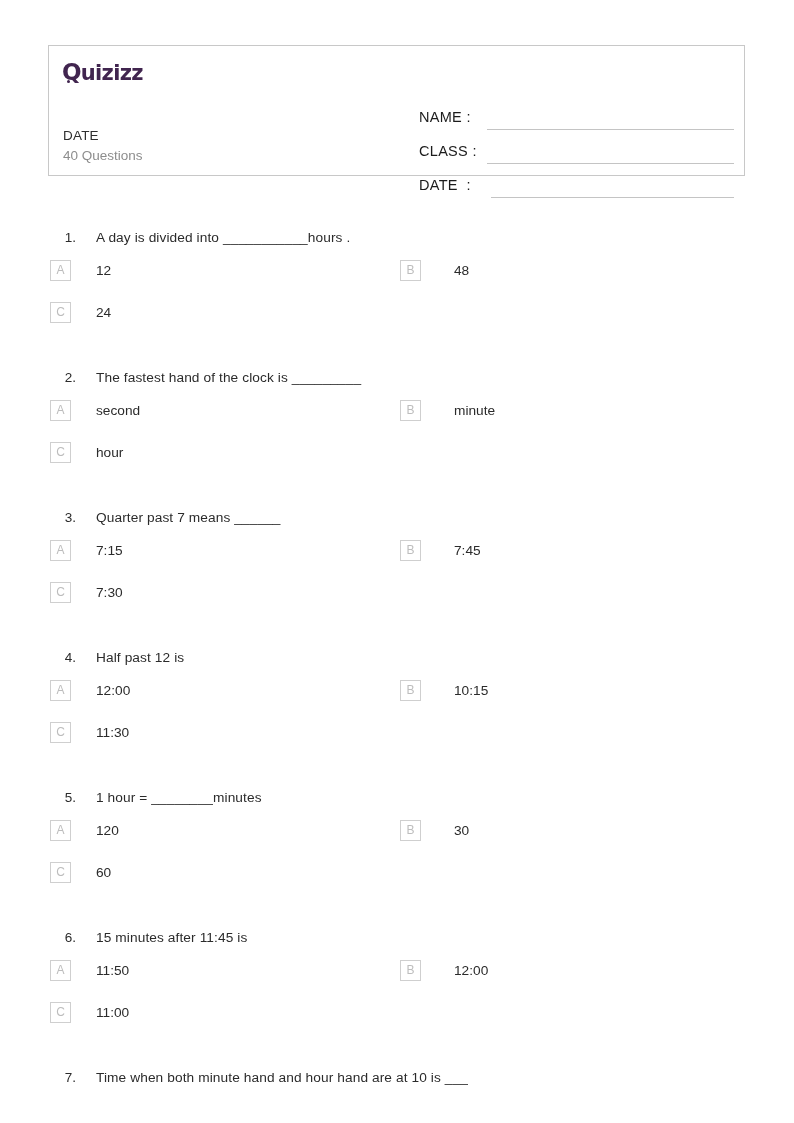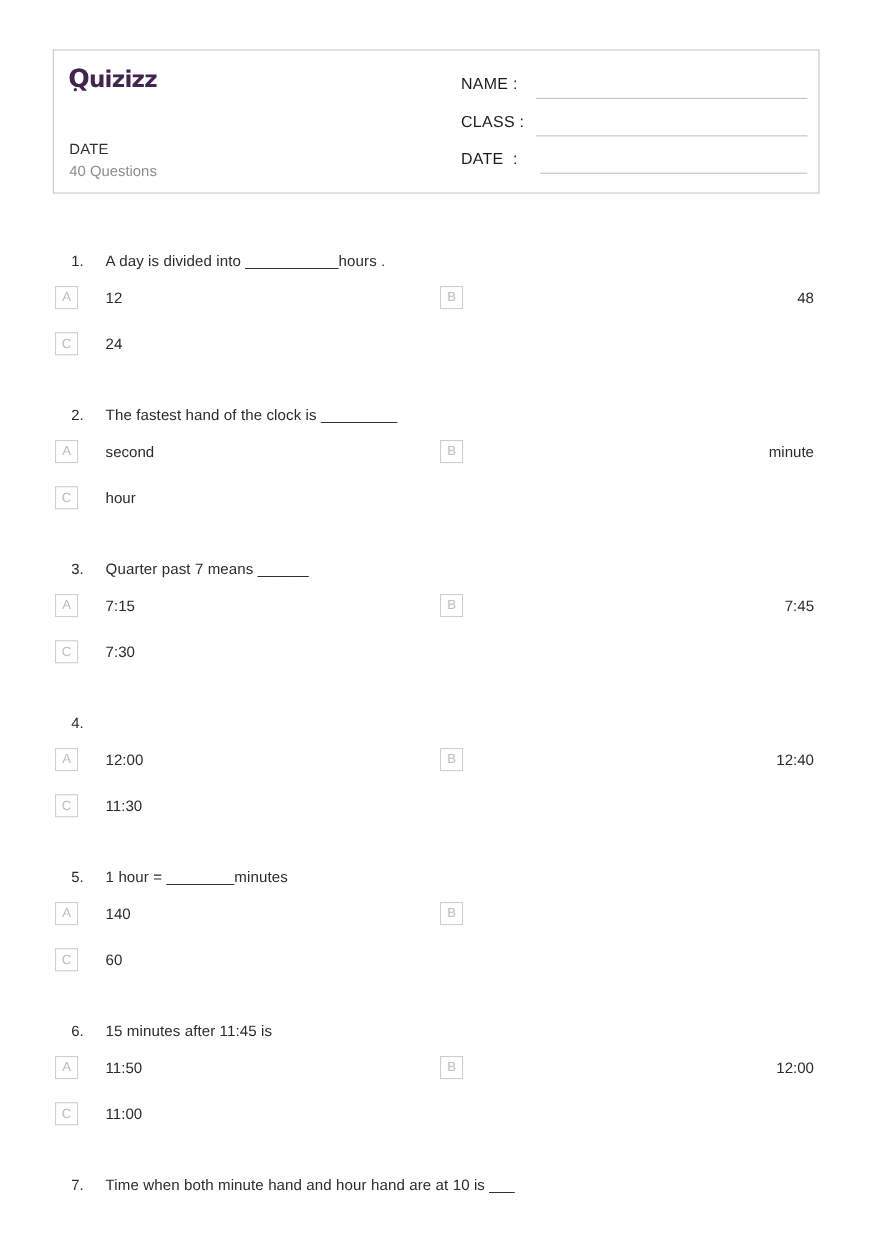--- a/index.html
+++ b/index.html
@@ -96,20 +96,21 @@
     top: 0;
     right: 0;
     height: 100%;
   }
 
   .field-row {
     position: absolute;
     left: 10px;
     right: 10px;
     height: 28px;
+    margin-top: 40px;
   }
   .field-row.r1 { top: 20px; }
   .field-row.r2 { top: 54px; }
   .field-row.r3 { top: 88px; }
 
   .field-label {
     position: absolute;
     left: 0;
     top: 0;
     font-size: 14.5px;
@@ -197,21 +198,21 @@
   }
   .opt-text {
     position: absolute;
     left: 46px;
     top: 0;
     right: 0;
     font-size: 13.7px;
     color: #2b2b2b;
     line-height: 25px;
   }
-  .opt.col-b .opt-text { left: 54px; text-align: right; }
+  .opt.col-b .opt-text { left: 54px; }
 </style>
 </head>
 <body>
 
 <div class="page">
 
   <div class="header-card">
 
     <div class="header-left">
       <div class="logo">
@@ -307,53 +308,55 @@
             <div class="opt col-a">
               <span class="opt-badge">C</span>
               <span class="opt-text">7:30</span>
             </div>
           </div>
         </div>
       </div>
       <div class="qblock">
         <div class="qhead">
           <div class="qnum">4.</div>
+          <div class="qtext">Half past 12 is</div>
         </div>
         <div class="opt-grid">
           <div class="opt-row">
             <div class="opt col-a">
               <span class="opt-badge">A</span>
               <span class="opt-text">12:00</span>
             </div>
             <div class="opt col-b">
               <span class="opt-badge">B</span>
-              <span class="opt-text">12:40</span>
+              <span class="opt-text">10:15</span>
             </div>
           </div>
           <div class="opt-row">
             <div class="opt col-a">
               <span class="opt-badge">C</span>
               <span class="opt-text">11:30</span>
             </div>
           </div>
         </div>
       </div>
       <div class="qblock">
         <div class="qhead">
           <div class="qnum">5.</div>
           <div class="qtext">1 hour = ________minutes</div>
         </div>
         <div class="opt-grid">
           <div class="opt-row">
             <div class="opt col-a">
               <span class="opt-badge">A</span>
-              <span class="opt-text">140</span>
-            </div>
-            <div class="opt col-b">
-              <span class="opt-badge">B</span>
+              <span class="opt-text">120</span>
+            </div>
+            <div class="opt col-b">
+              <span class="opt-badge">B</span>
+              <span class="opt-text">30</span>
             </div>
           </div>
           <div class="opt-row">
             <div class="opt col-a">
               <span class="opt-badge">C</span>
               <span class="opt-text">60</span>
             </div>
           </div>
         </div>
       </div>

